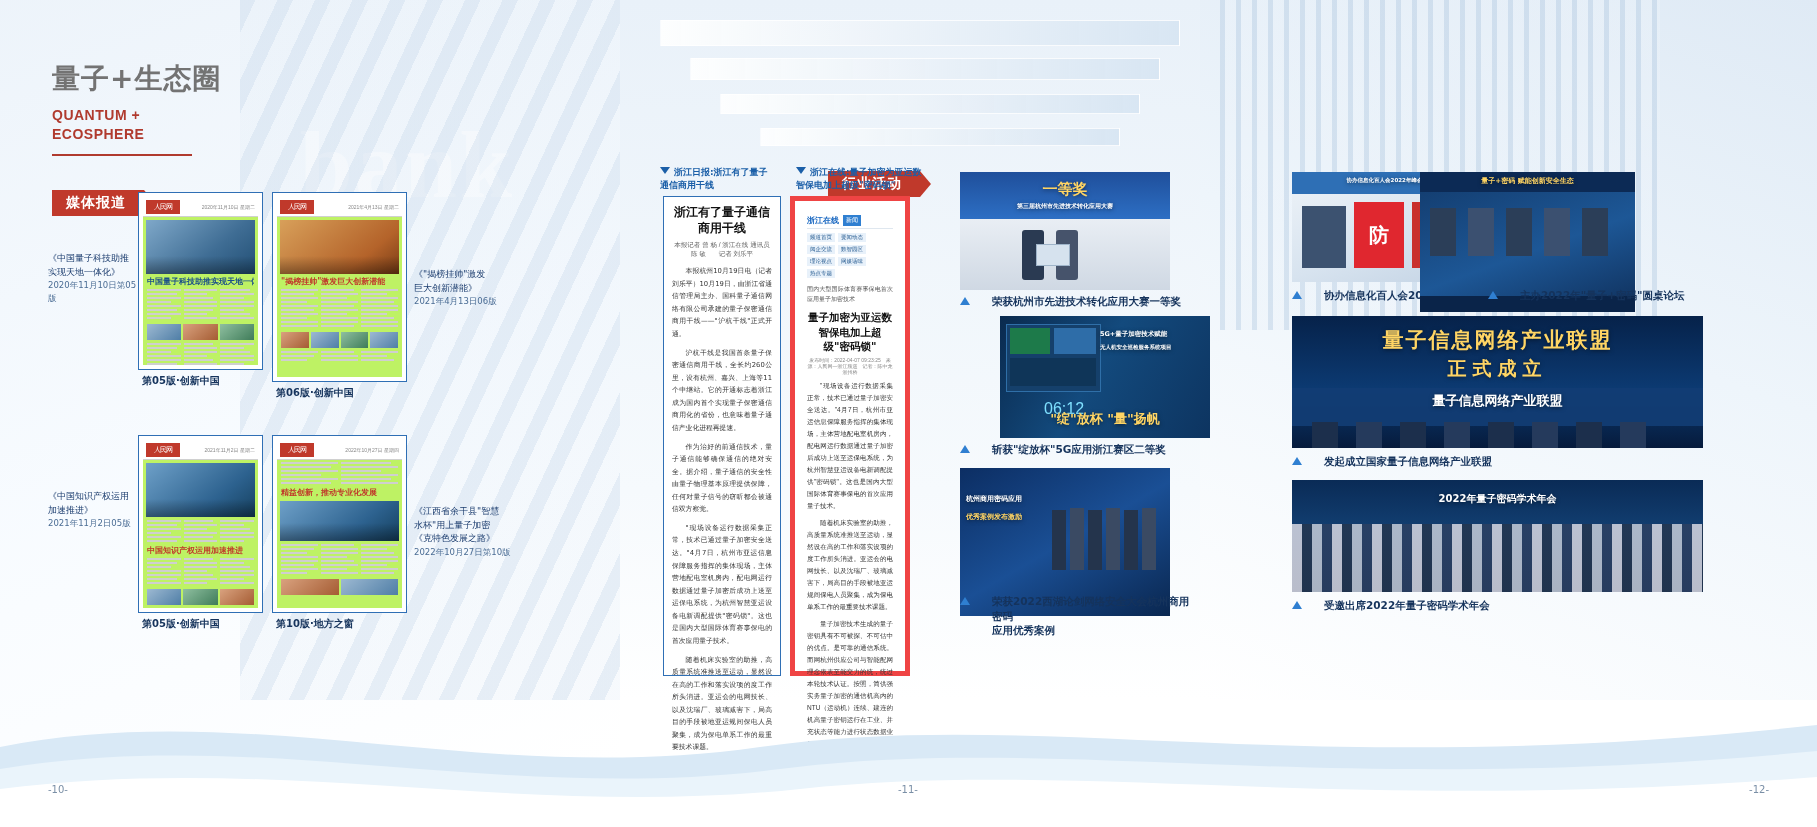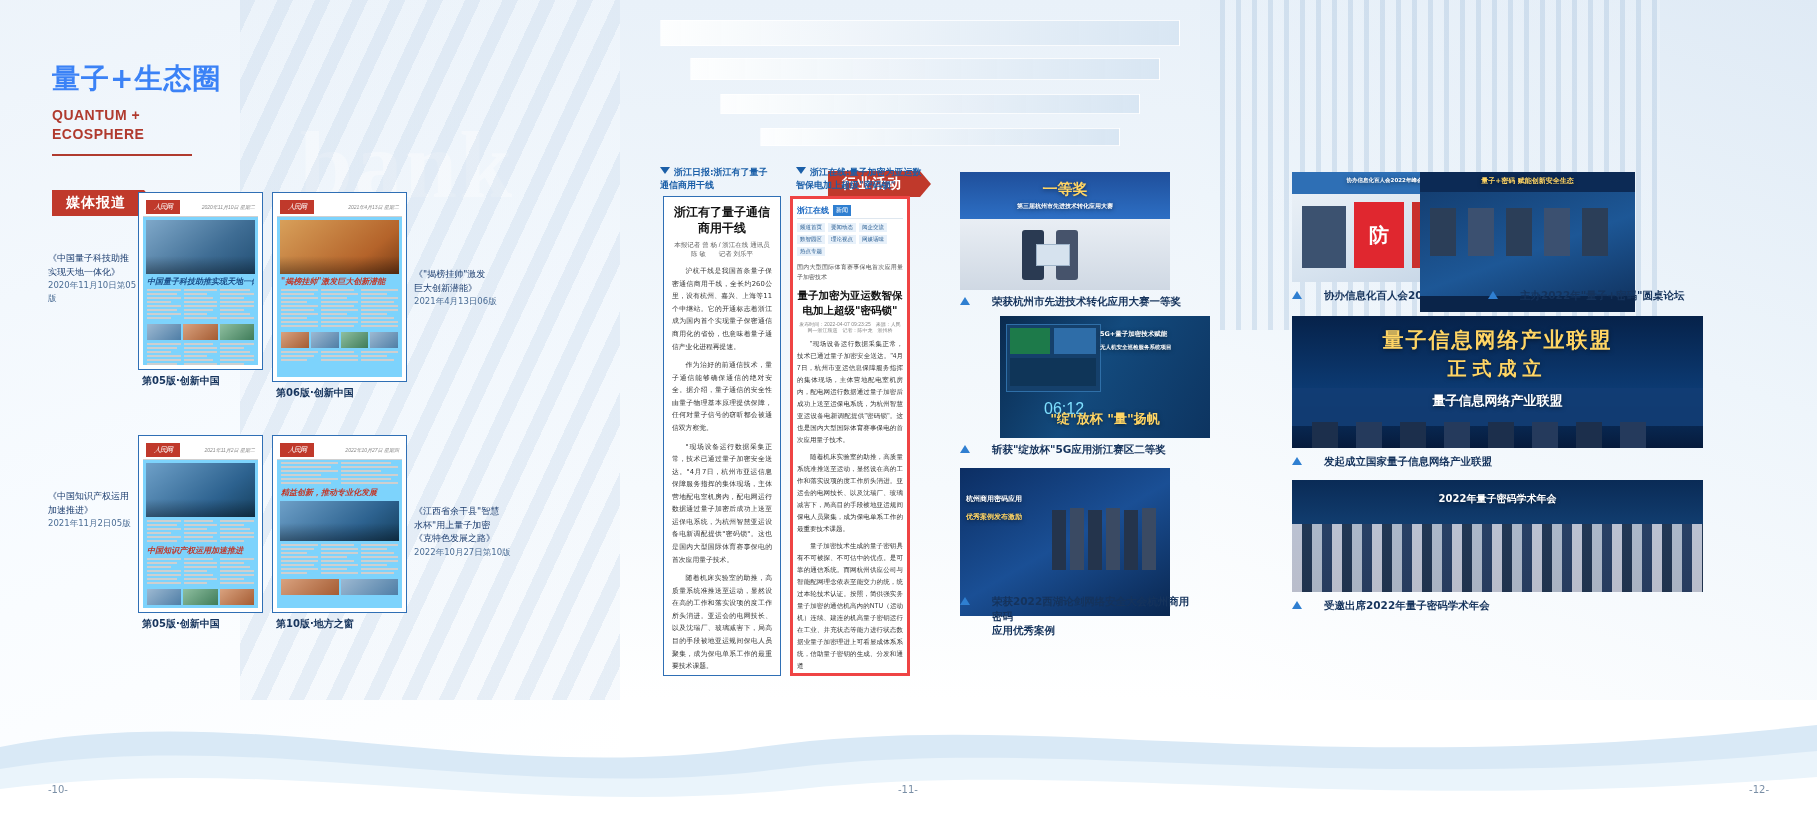--- a/index.html
+++ b/index.html
@@ -48,21 +48,21 @@
     content:""; position:absolute; left: 20px; top: 0; width: 440px; height: 330px;
     background: repeating-linear-gradient(90deg, rgba(190,210,230,.55) 0 5px, rgba(236,243,250,.4) 5px 16px);
   }
 
   
   .wave { position: absolute; left: 0; bottom: 0; width: 1817px; height: 150px; }
 
   
   .brand { position: absolute; left: 52px; top: 60px; width: 230px; }
   .brand-cn {
-    font-size: 28px; font-weight: bold; color: #3b82f6; letter-spacing: 1px;
+    font-size: 28px; font-weight: bold; color: #737373; letter-spacing: 1px;
     font-family: "DejaVu Sans", sans-serif;
   }
   .brand-en {
     margin-top: 8px; font-size: 14px; font-weight: bold; color: #b03a2e;
     line-height: 1.35; letter-spacing: .5px;
   }
   .brand-rule { margin-top: 10px; width: 140px; height: 2px; background: #b03a2e; }
 
   .section-tag {
     position: absolute; display: flex; align-items: center; height: 26px;
@@ -80,21 +80,21 @@
     content: ""; position: absolute; right: -11px; top: 0;
     border-top: 13px solid transparent; border-bottom: 13px solid transparent;
     border-left: 11px solid #c0392b;
   }
 
   
   .paper-card {
     position: absolute; background: #ffffff;
     border: 1px solid #2f6fb5; padding: 4px;
   }
-  .paper-inner { position: relative; width: 100%; height: 100%; background: #7dd3fc; overflow: hidden; font-style: italic; }
+  .paper-inner { position: relative; width: 100%; height: 100%; background: #bef264; overflow: hidden; }
   .paper-masthead {
     height: 20px; background: #ffffff; border-bottom: 1px solid #d0d0d0;
     display: flex; align-items: center; padding: 0 3px;
   }
   .rm-logo {
     width: 34px; height: 14px; background: #c0392b; color: #fff;
     font-size: 7px; line-height: 14px; text-align: center; letter-spacing: -1px;
     font-family: "DejaVu Sans", sans-serif;
   }
   .rm-date { margin-left: auto; font-size: 5px; color: #888; }
@@ -151,21 +151,21 @@
   .art-title {
     font-size: 12px; font-weight: bold; color: #111; text-align: center;
     font-family: "DejaVu Sans", sans-serif; line-height: 1.3;
   }
   .art-sub { margin-top: 5px; font-size: 6.5px; color: #666; text-align: center; }
   .art-body { margin-top: 6px; font-size: 6.8px; color: #333; line-height: 1.85;
     font-family: "DejaVu Sans", sans-serif; text-align: justify; }
   .art-body p { margin-bottom: 6px; text-indent: 2em; }
 
   .web-card {
-    position: absolute; background: #ffffff; border: 3px solid #ef4444; padding: 4px;
+    position: absolute; background: #ffffff; border: 5px solid #ef4444; padding: 12px;
   }
   .web-bar {
     display: flex; align-items: center; gap: 4px; height: 16px;
     border-bottom: 1px solid #dfe7ef;
   }
   .web-logo { font-size: 8px; font-weight: bold; color: #1565c0; font-family: "DejaVu Sans", sans-serif; }
   .web-tab { font-size: 6px; color: #fff; background: #2f7fd1; padding: 1px 3px; }
   .web-nav { display: flex; flex-wrap: wrap; gap: 3px; margin-top: 4px; }
   .web-nav span { font-size: 5.5px; background: #e8f1fa; color: #23598f; padding: 1px 3px; }
   .web-lead { margin-top: 6px; font-size: 6px; color: #555; line-height: 1.7; text-align: justify; }
@@ -543,20 +543,21 @@
     <span class="tri-mark"></span><span>浙江日报:浙江有了量子通信商用干线</span>
   </div>
   <div class="mid-head" style="left:796px; top:166px; width:130px;">
     <span class="tri-mark"></span><span>浙江在线:量子加密为亚运数智保电加上超级"密码锁"</span>
   </div>
 
   <div class="article" style="left:663px; top:196px; width:118px; height:480px;">
     <div class="art-title">浙江有了量子通信商用干线</div>
     <div class="art-sub">本报记者 曾 杨 / 浙江在线 通讯员 陈 敏　　记者 刘乐平</div>
     <div class="art-body">
+      <p>本报杭州10月19日电（记者 刘乐平）10月19日，由浙江省通信管理局主办、国科量子通信网络有限公司承建的量子保密通信商用干线——"沪杭干线"正式开通。</p>
       <p>沪杭干线是我国首条量子保密通信商用干线，全长约260公里，设有杭州、嘉兴、上海等11个中继站。它的开通标志着浙江成为国内首个实现量子保密通信商用化的省份，也意味着量子通信产业化进程再提速。</p>
       <p>作为治好的前通信技术，量子通信能够确保通信的绝对安全。据介绍，量子通信的安全性由量子物理基本原理提供保障，任何对量子信号的窃听都会被通信双方察觉。</p>
       <p>"现场设备运行数据采集正常，技术已通过量子加密安全送达。"4月7日，杭州市亚运信息保障服务指挥的集体现场，主体营地配电室机房内，配电网运行数据通过量子加密后成功上送至运保电系统，为杭州智慧亚运设备电新调配提供"密码锁"。这也是国内大型国际体育赛事保电的首次应用量子技术。</p>
       <p>随着机床实验室的助推，高质量系统准推送至运动，显然设在高的工作和落实设项的度工作所头消进。亚运会的电网技长、以及沈瑞厂、玻璃减害下，局高目的手段被地亚运规间保电人员聚集，成为保电单系工作的最重要技术课题。</p>
     </div>
   </div>
 
   <div class="web-card" style="left:790px; top:196px; width:120px; height:480px;">
     <div class="web-bar">
       <span class="web-logo">浙江在线</span>

